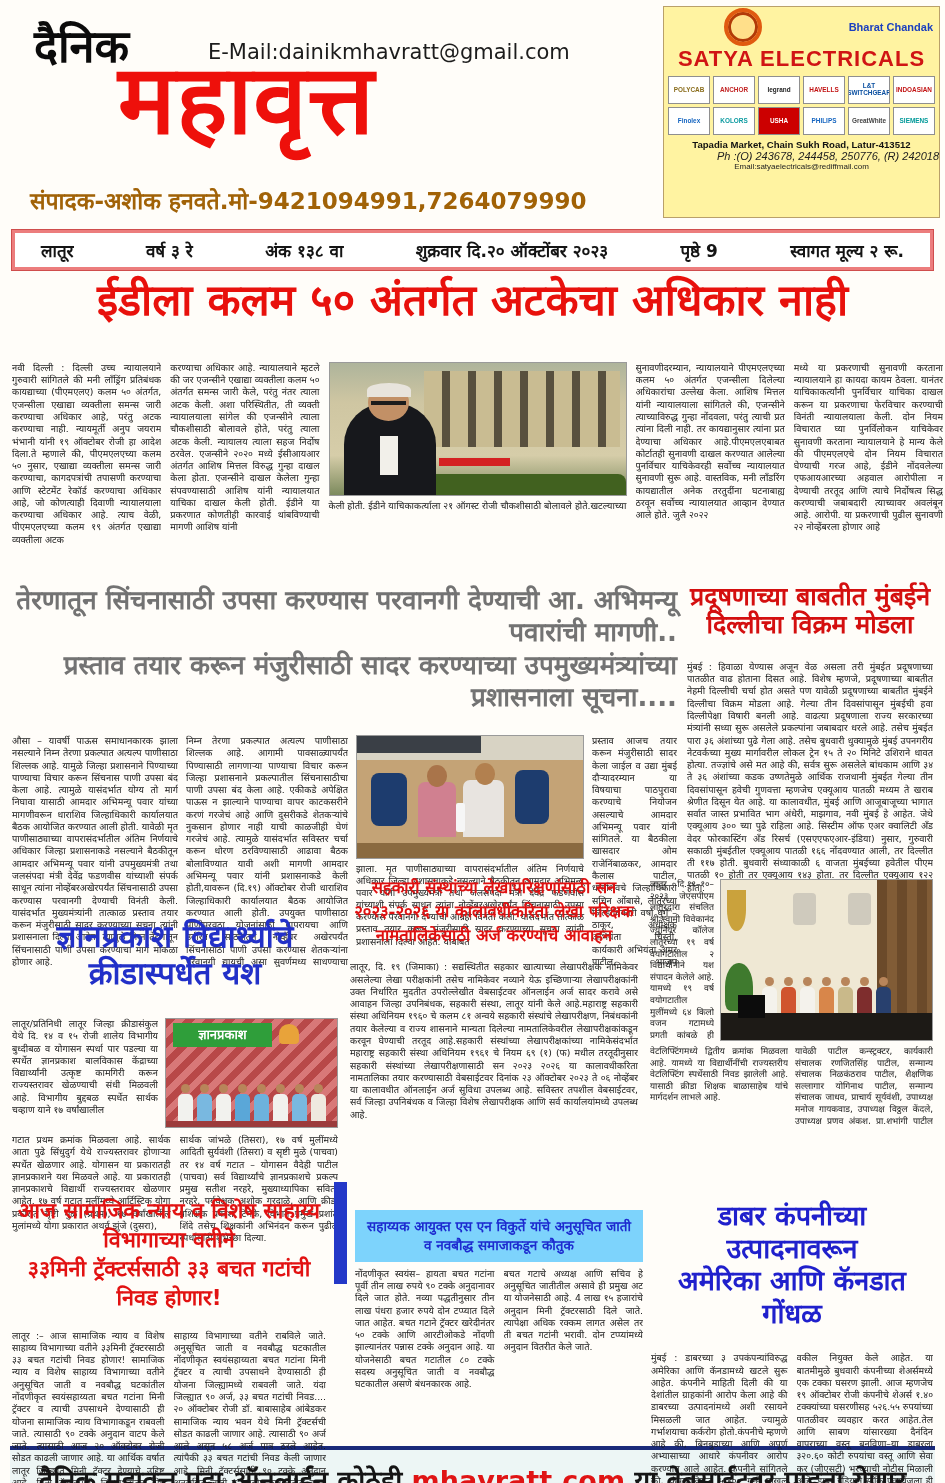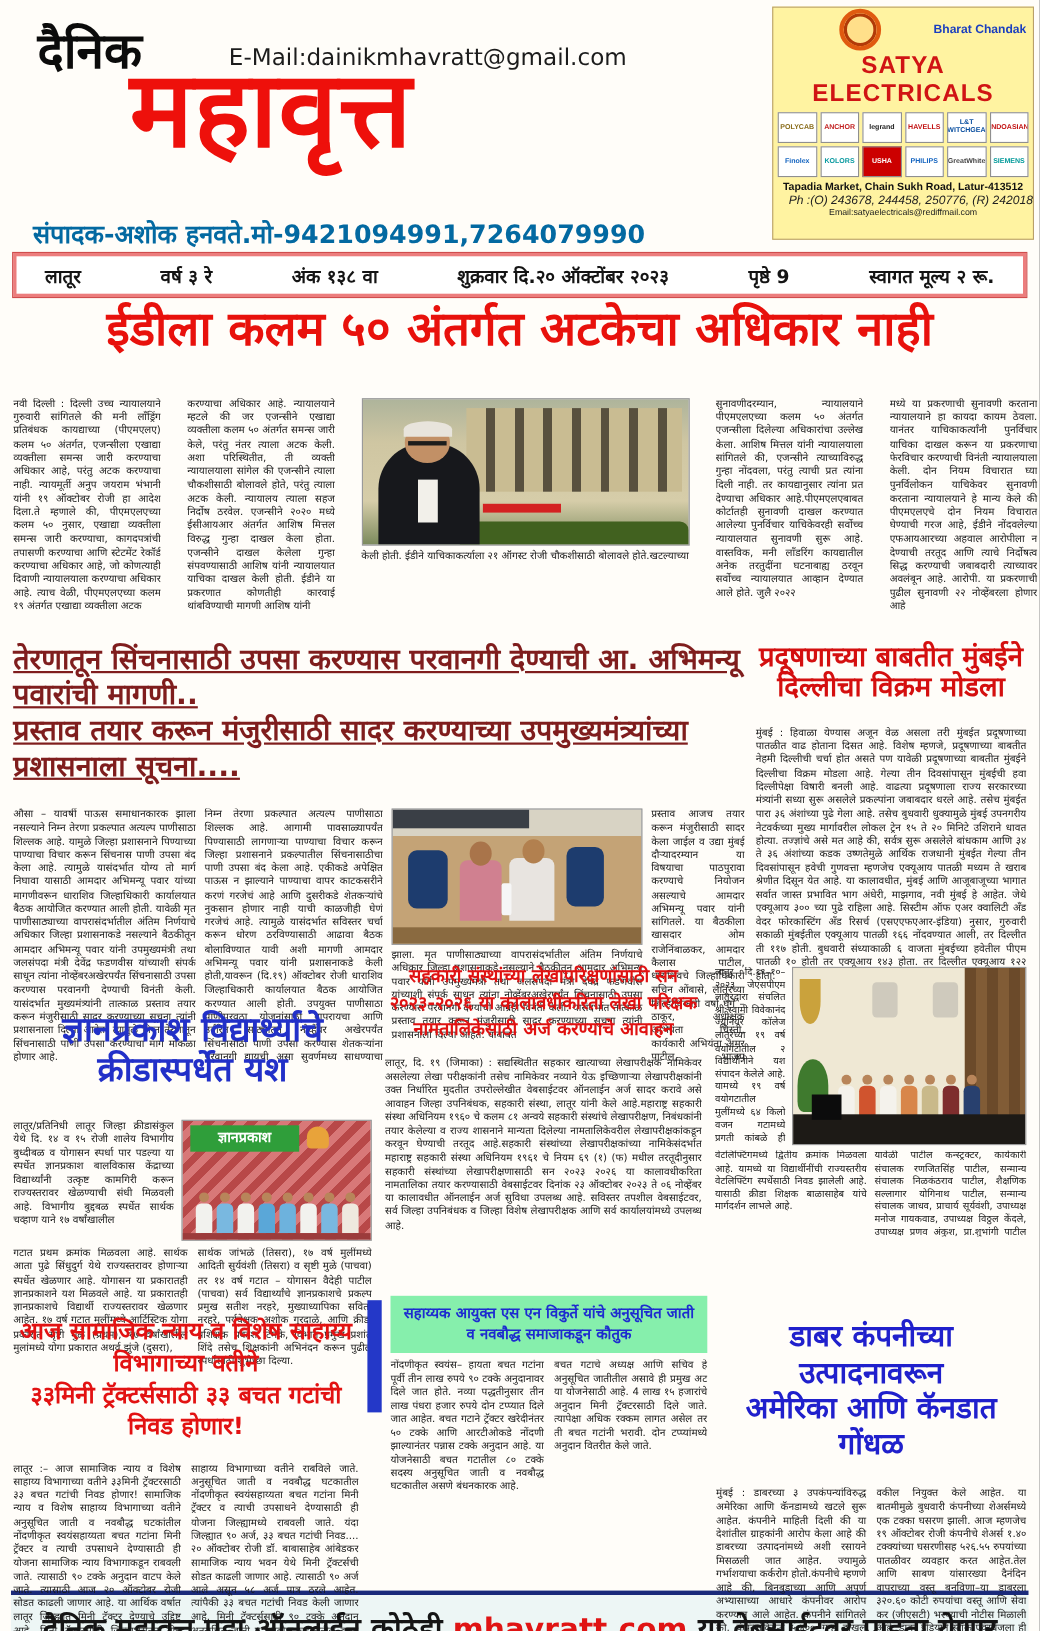--- a/index.html
+++ b/index.html
@@ -4,23 +4,23 @@
 <style>
   html,body{margin:0;padding:0;background:#9a9a9a;}
   .page{width:945px;height:1483px;margin:0 auto;background:#fffdf9;position:relative;
         font-family:"DejaVu Sans",sans-serif;color:#111;overflow:hidden;}
   
   .masthead{position:relative;height:224px;}
   .m-daily{position:absolute;left:34px;top:14px;font-size:45px;font-weight:bold;color:#0b0b0b;}
   .m-email{position:absolute;left:208px;top:40px;font-size:21px;color:#1c1c1c;}
   .m-title{position:absolute;left:118px;top:50px;width:575px;
            font-size:96px;font-weight:bold;color:#ee100b;line-height:1.05;letter-spacing:1px;}
-  .m-editor{position:absolute;left:30px;top:184px;font-size:23px;font-weight:bold;color:#0369a1;margin-top:12px;}
-  
-  .ad{position:absolute;right:5px;top:6px;width:238px;height:212px;background:#fff3a1;
+  .m-editor{position:absolute;left:30px;top:184px;font-size:23px;font-weight:bold;color:#a16207;}
+  
+  .ad{position:absolute;right:5px;top:6px;width:277px;height:212px;background:#fff3a1;
       border:1px solid #b9a06a;box-sizing:border-box;font-family:"Liberation Sans",sans-serif;}
   .ad-top{display:flex;align-items:center;justify-content:space-between;padding:3px 6px 0 6px;height:34px;}
   .ad-logo{width:30px;height:30px;border-radius:50%;border:4px solid #e05a10;background:#ffdf8a;
            box-shadow:inset 0 0 0 3px #b23a08;margin-left:54px;}
   .ad-owner{font-size:11px;font-weight:bold;color:#1b3fbf;}
   .ad-name{text-align:center;font-size:22px;font-weight:bold;color:#d01414;letter-spacing:1px;margin-top:2px;}
   .ad-brands{display:grid;grid-template-columns:repeat(6,1fr);gap:3px;padding:4px 4px 2px 4px;}
   .brand{background:#fff;border:1px solid #8f8f8f;height:26px;display:flex;align-items:center;
          justify-content:center;font-size:6.4px;font-weight:bold;text-align:center;line-height:1.05;overflow:hidden;}
   .brand:nth-child(1){color:#8a6d1c}.brand:nth-child(2){color:#c22222}.brand:nth-child(3){color:#222}
@@ -33,28 +33,28 @@
   
   .dateline{margin:6px 12px 0 12px;border:3px solid #ec7d7d;outline:1px solid #cf4d4d;height:34px;
             display:flex;align-items:center;justify-content:space-between;padding:0 26px;
             font-size:17px;font-weight:bold;color:#141414;background:#fff;}
   
   .col{font-size:9.3px;line-height:1.32;text-align:justify;overflow:hidden;color:#191919;}
   .ph{position:relative;overflow:hidden;border:1px solid #9a9a9a;background:#ccc;}
   .abs{position:absolute;}
   
   .ed-head{color:#e8110c;font-size:43px;font-weight:bold;text-align:center;margin-top:8px;line-height:1.05;}
-  .ed-body{display:flex;gap:24px;padding:10px 2px 0 12px;height:192px;}
+  .ed-body{display:flex;gap:9px;padding:10px 2px 0 12px;height:192px;}
   .ed-body .col{flex:1;}
   .ed-photo-col{flex:0 0 298px;}
   .ed-caption{font-size:9.3px;line-height:1.3;text-align:justify;margin-top:4px;color:#191919;}
   
   .sec2{display:flex;gap:10px;padding:0 12px;margin-top:8px;height:306px;}
   .sec2-left{flex:1;}
-  .terna-head{color:#7f1d1d;font-size:26px;font-weight:bold;text-align:left;line-height:1.25;text-decoration:underline;}
+  .terna-head{color:#737373;font-size:26px;font-weight:bold;text-align:right;line-height:1.25;}
   .sec2-cols{display:flex;gap:8px;margin-top:8px;height:232px;}
   .sec2-c1{flex:0 0 166px;}.sec2-c2{flex:0 0 162px;}
   .sec2-photo-col{flex:0 0 228px;}
   .sec2-c3{flex:1;}
   .sec2-right{flex:0 0 246px;}
   .mum-head{color:#d40f0f;font-size:25px;font-weight:bold;text-align:center;line-height:1.15;}
   .mum-body{height:240px;margin-top:5px;}
   
   .sec3{display:flex;gap:12px;padding:0 12px;margin-top:6px;height:296px;}
   .sec3-left{flex:0 0 326px;}
@@ -74,22 +74,22 @@
   .wt-bottom .col{flex:1;font-size:8.8px;}
   
   .sec4{display:flex;gap:8px;padding:0 12px;margin-top:8px;height:258px;}
   .sec4-left{flex:0 0 314px;}
   .trc-head{color:#e21212;font-size:21.5px;font-weight:bold;text-align:center;line-height:1.35;}
   .trc-cols{display:flex;gap:9px;margin-top:6px;height:192px;}
   .trc-cols .col{flex:1;}
   .vbar{flex:0 0 13px;padding-top:4px;}
   .vbar-inner{width:13px;height:102px;background:#2438c8;}
   .sec4-mid{flex:0 0 288px;}
-  .greenbox{background:#86efac;color:#1d2bd0;font-weight:bold;font-size:13.5px;text-align:center;
-            padding:7px 12px;line-height:1.4;}
+  .greenbox{background:#7dd3fc;color:#1d2bd0;font-weight:bold;font-size:13.5px;text-align:center;
+            padding:7px 12px;line-height:1.4;margin-top:32px;}
   .gb-cols{display:flex;gap:9px;margin-top:6px;height:176px;}
   .gb-cols .col{flex:1;}
   .sec4-right{flex:1;}
   .dab-head{color:#2020cc;font-size:27px;font-weight:bold;text-align:center;line-height:1.2;}
   .dab-cols{display:flex;gap:9px;margin-top:5px;height:178px;}
   .dab-cols .col{flex:1;}
   
   .footer{margin:10px 10px 0 10px;border-top:4px solid #1a2a7a;border-bottom:4px solid #1a2a7a;
           background:#edf6f5;text-align:center;font-size:27px;font-weight:bold;color:#151515;padding:11px 0;}
   .footer .link{color:#e01414;}

